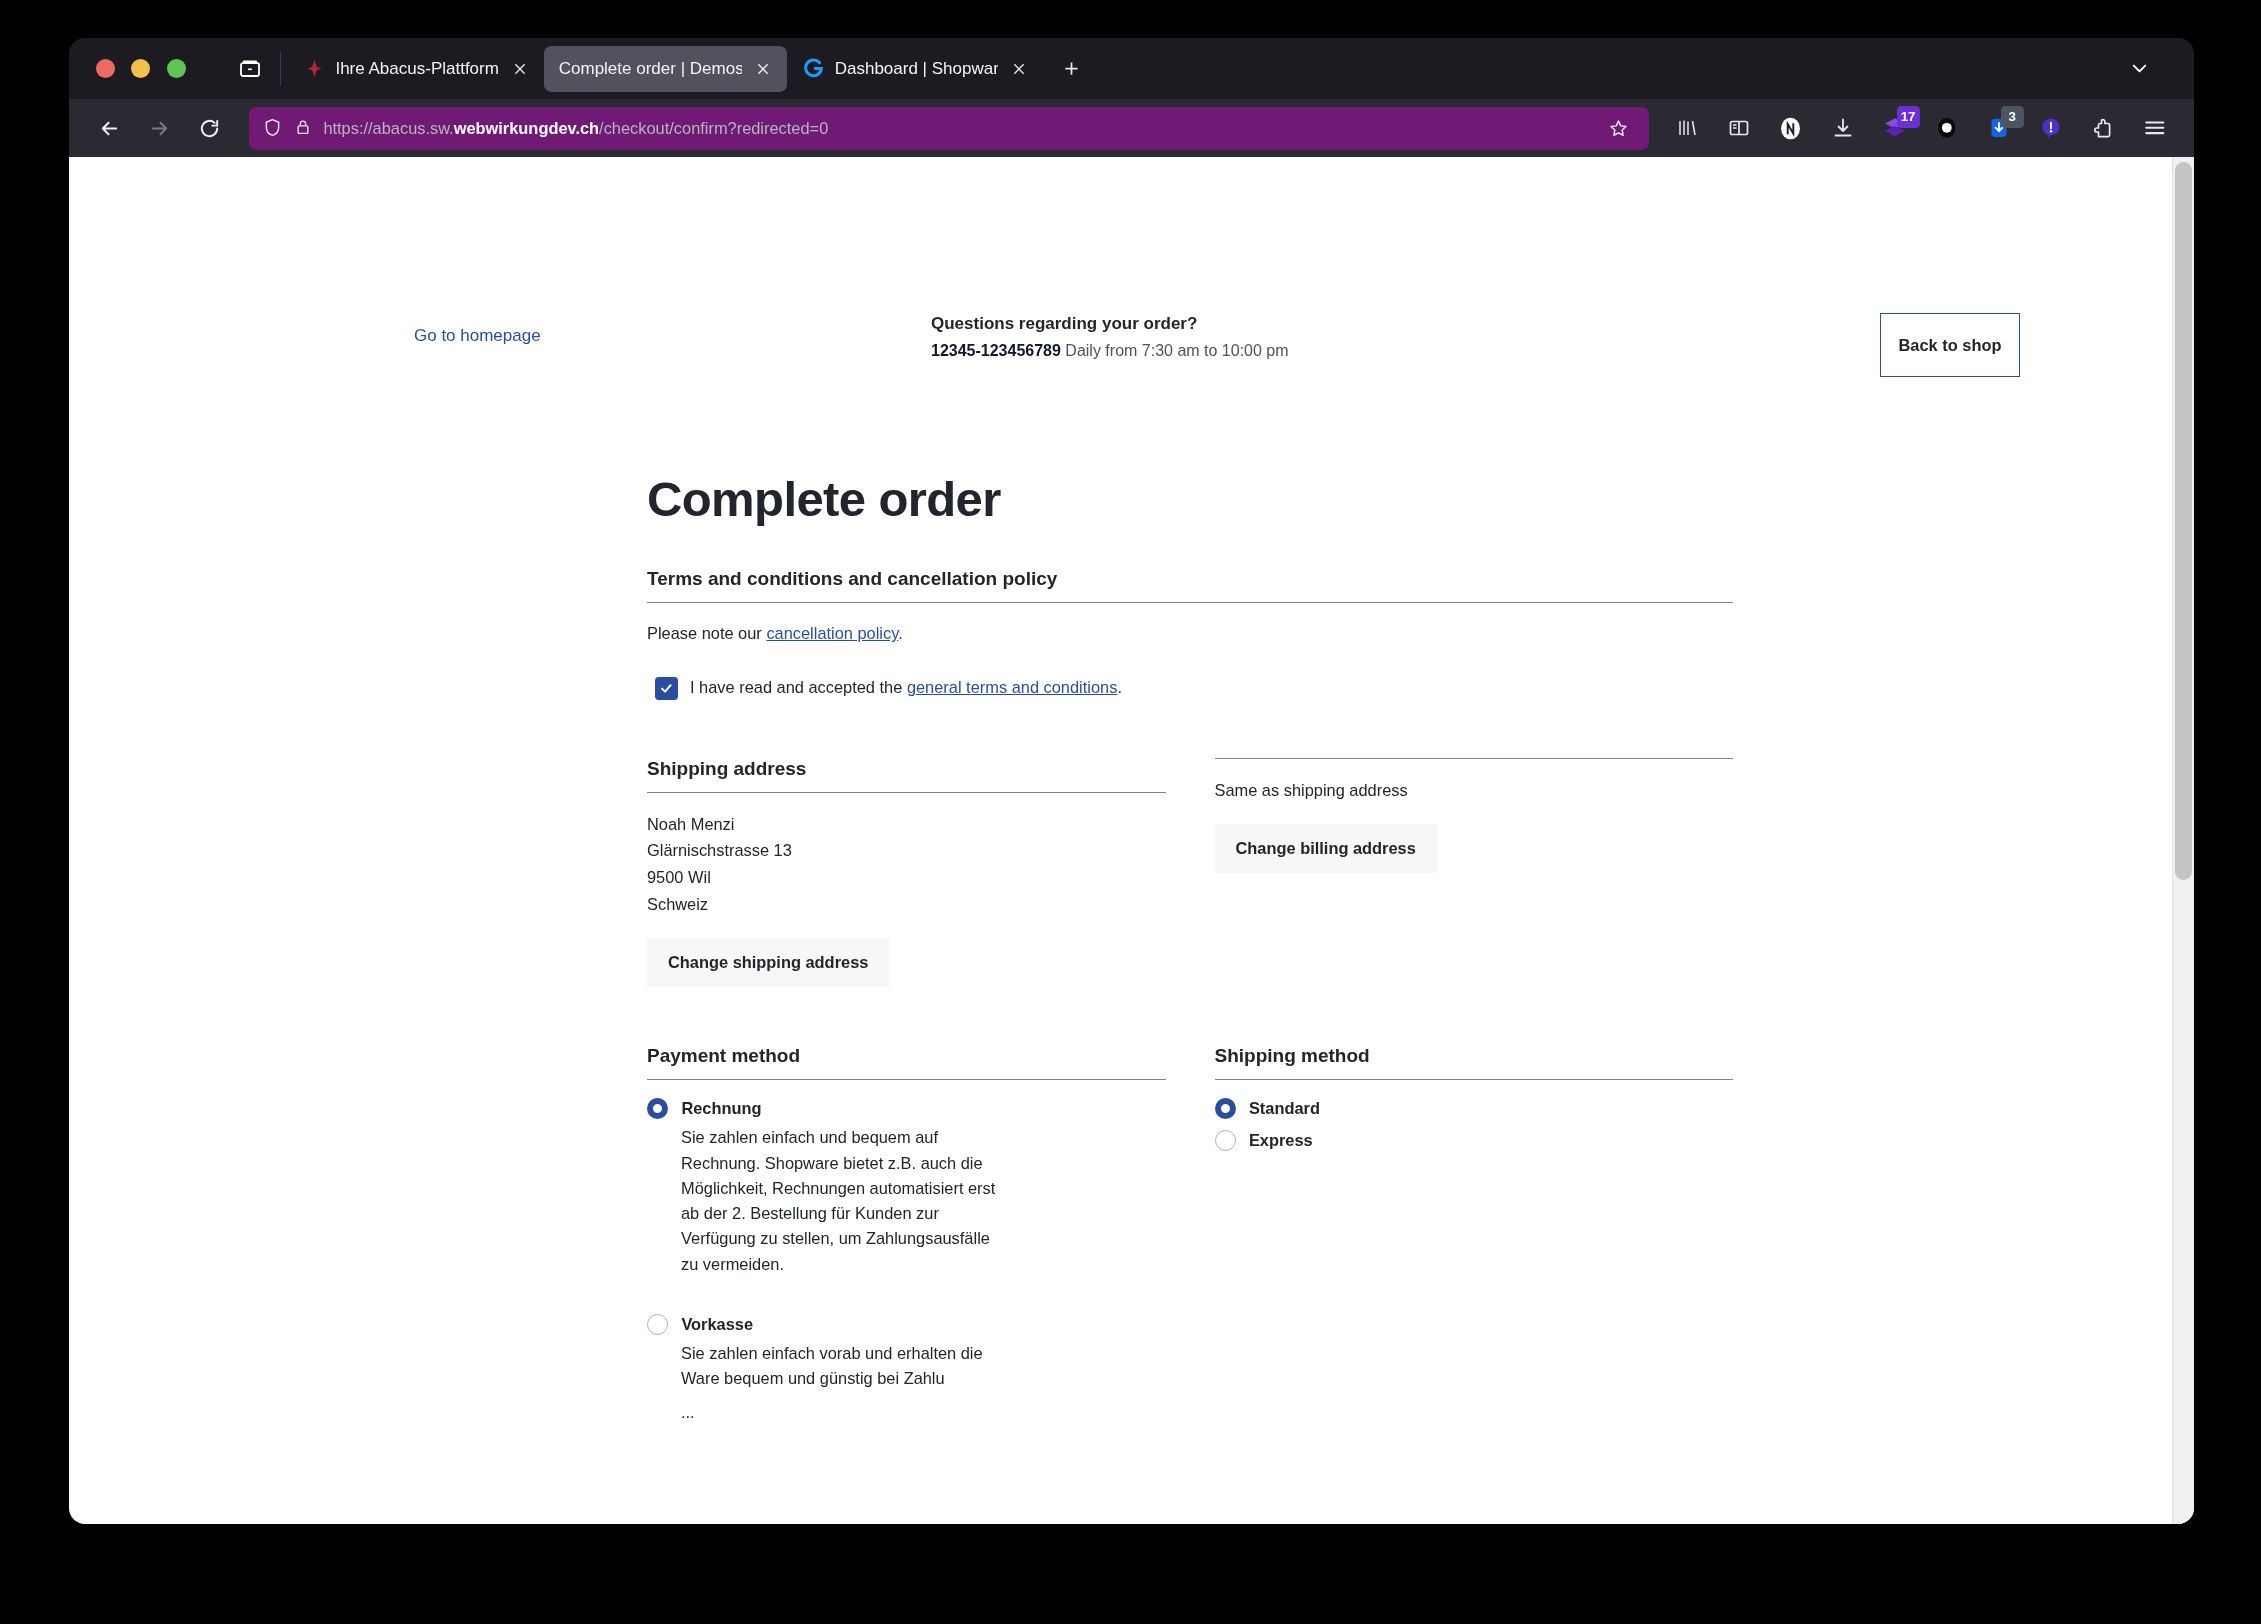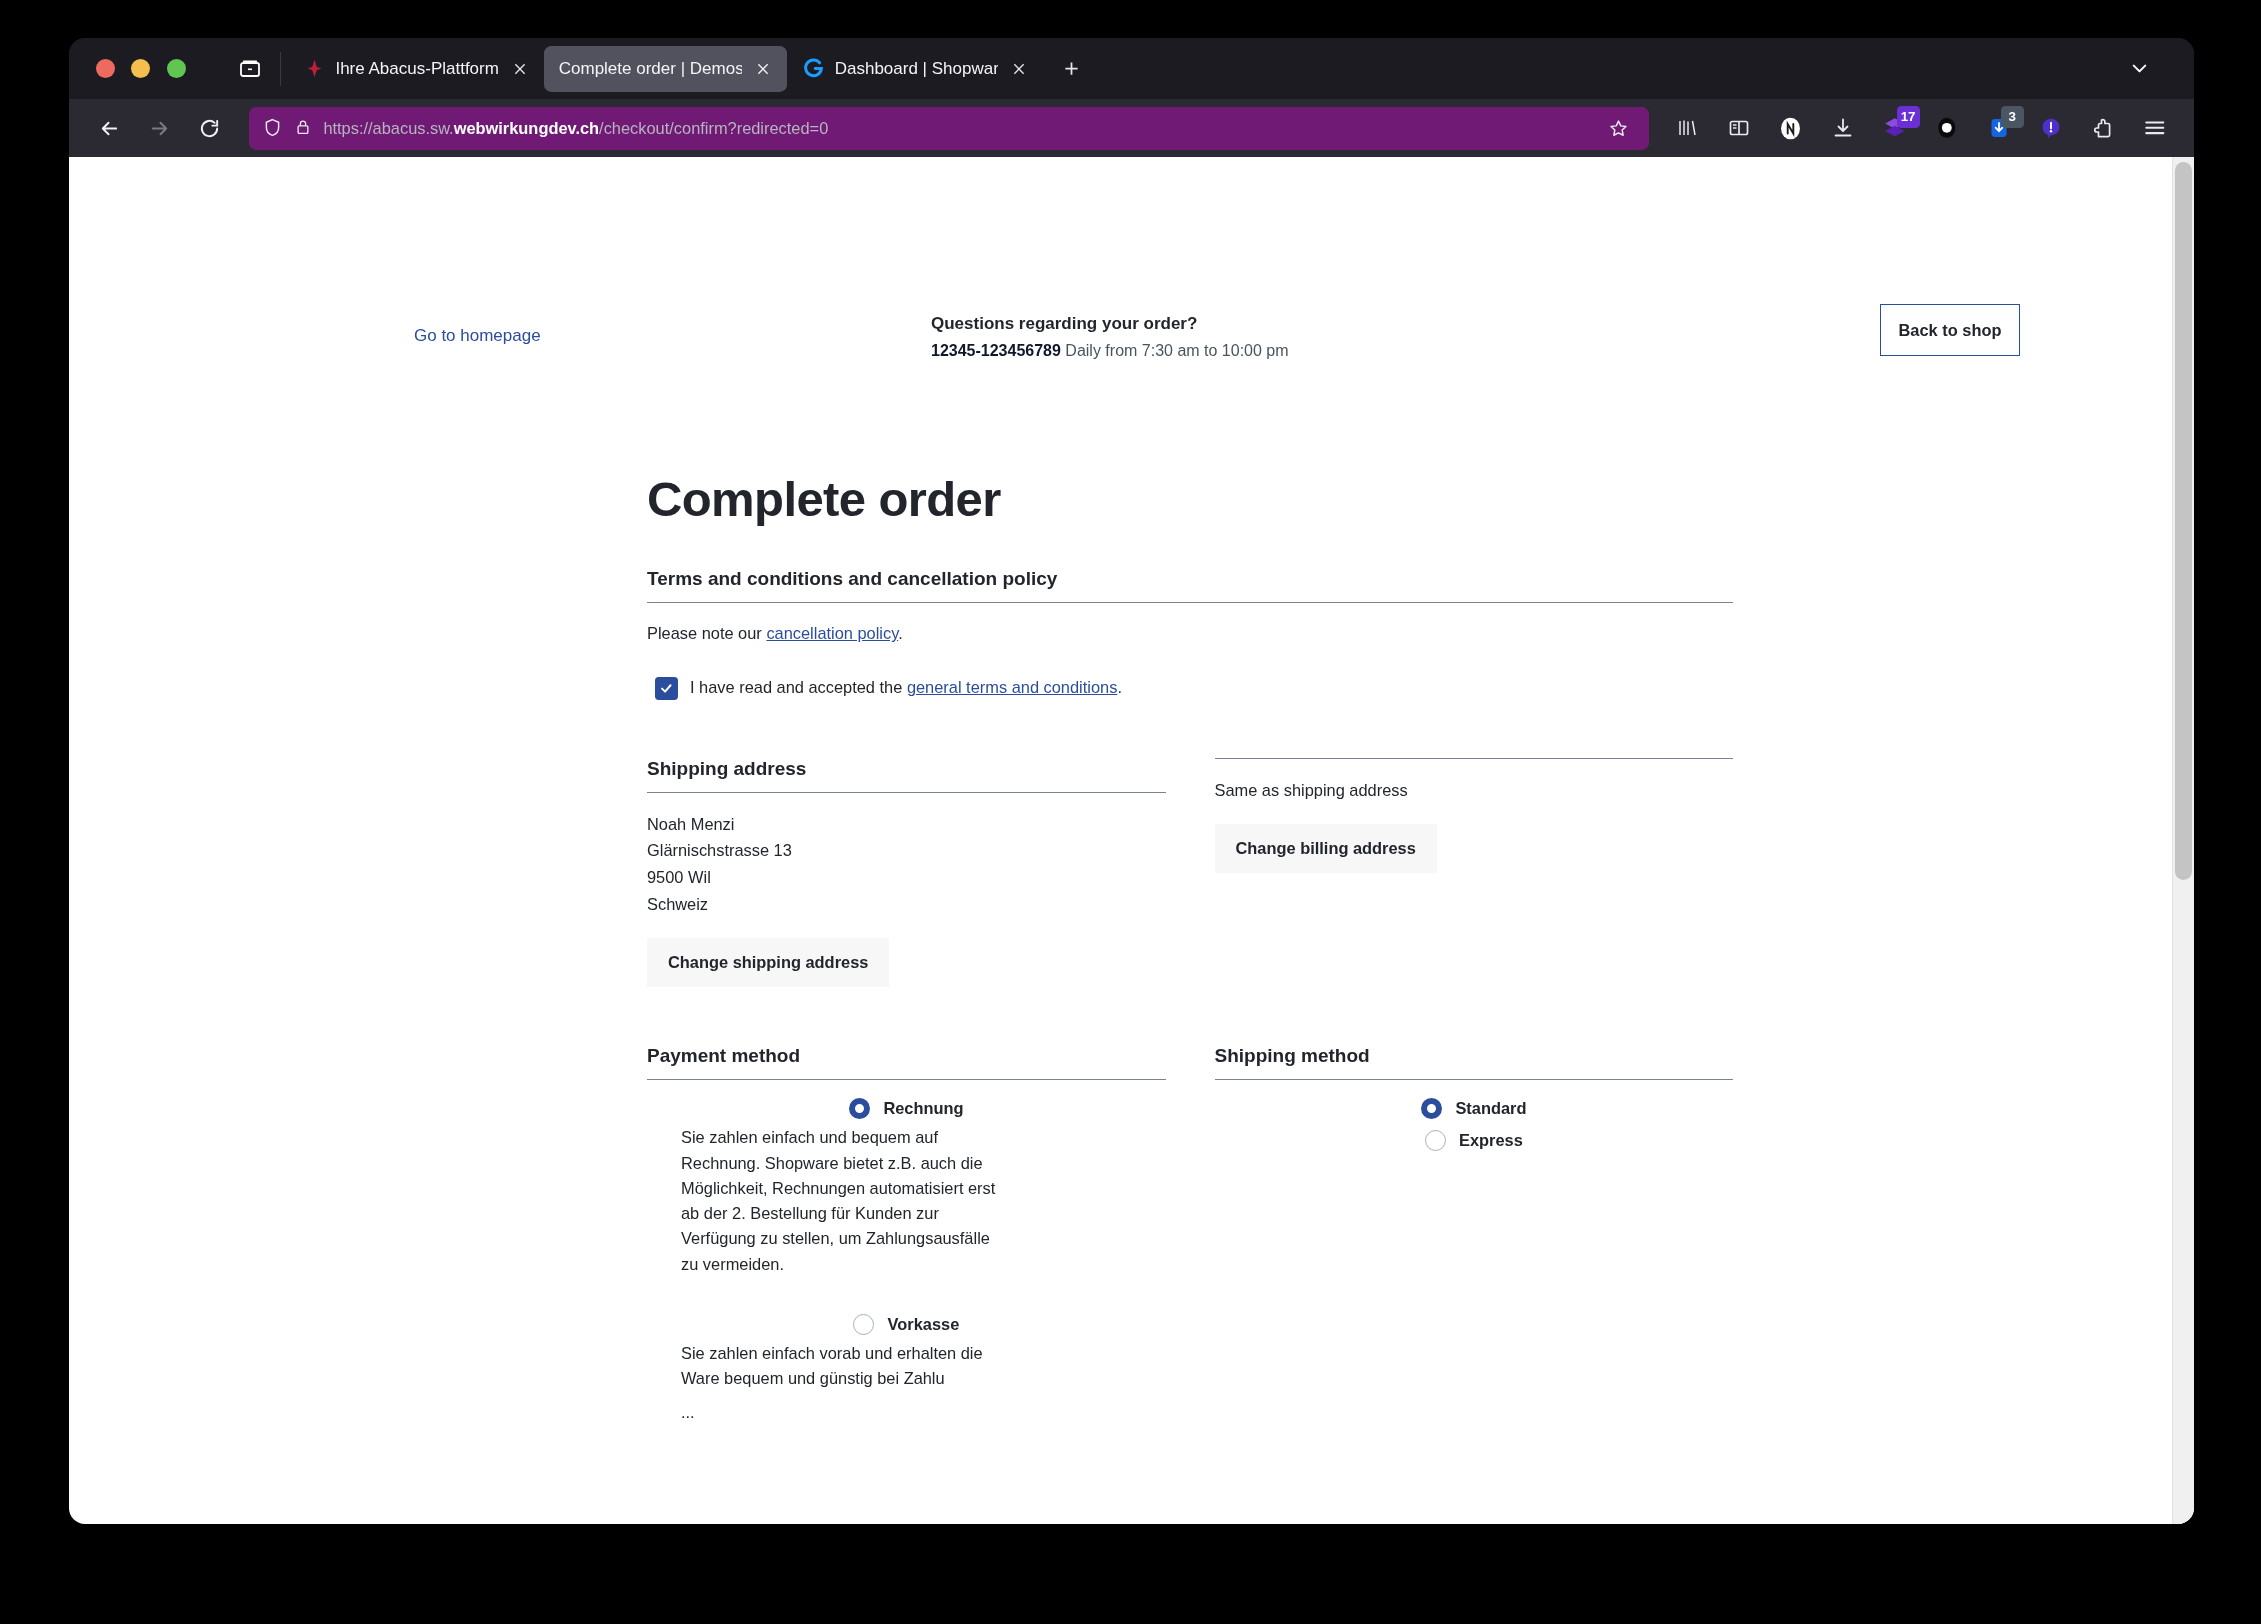--- a/index.html
+++ b/index.html
@@ -192,22 +192,22 @@
   .contact-title {
     font-size: 17px;
     font-weight: bold;
     color: #22262c;
     margin-bottom: 8px;
   }
   .contact-line { font-size: 16px; color: #4a545e; }
   .contact-phone { color: #0f172a; font-weight: bold; }
   .back-to-shop {
     position: absolute;
-    left: 1811px; top: 147px;
-    width: 140px; height: 52px;
+    left: 1811px; top: 156px;
+    width: 140px; height: 64px;
     border: 1.8px solid #2b4d9e;
     background: #ffffff;
     color: #22262c;
     font-size: 16.4px;
     font-weight: bold;
     display: flex; align-items: center; justify-content: center;
     font-family: "Liberation Sans", sans-serif;
   }
 
   
@@ -278,21 +278,20 @@
     align-items: center;
     font-family: "Liberation Sans", sans-serif;
   }
 
   
   .radio-item { margin-bottom: 11px; }
   .radio-head {
     display: flex;
     align-items: center;
     gap: 13.4px;
-    justify-content: center;
   }
   .radio {
     width: 21px; height: 21px;
     border-radius: 50%;
     flex: 0 0 21px;
     border: 1.8px solid #a8b0b9;
     background: #ffffff;
     display: flex; align-items: center; justify-content: center;
   }
   .radio.checked {

